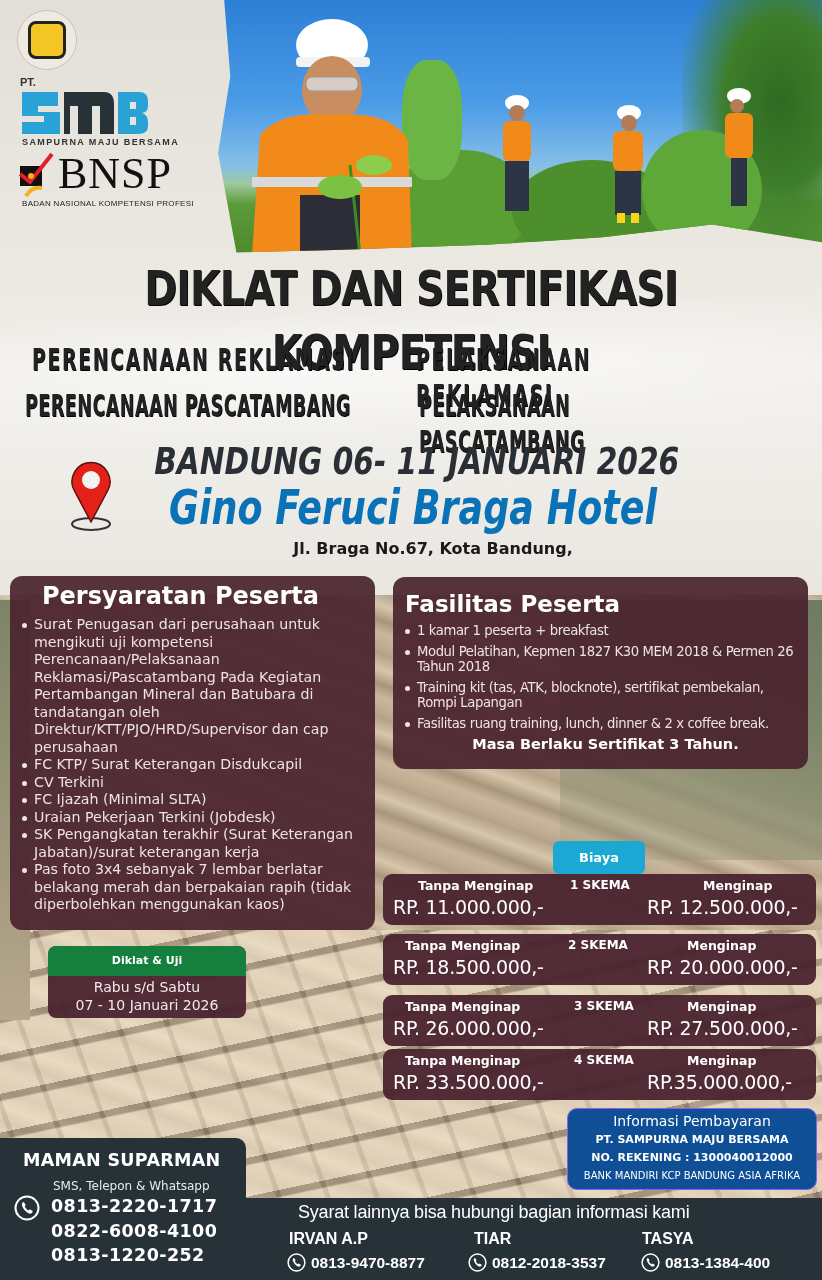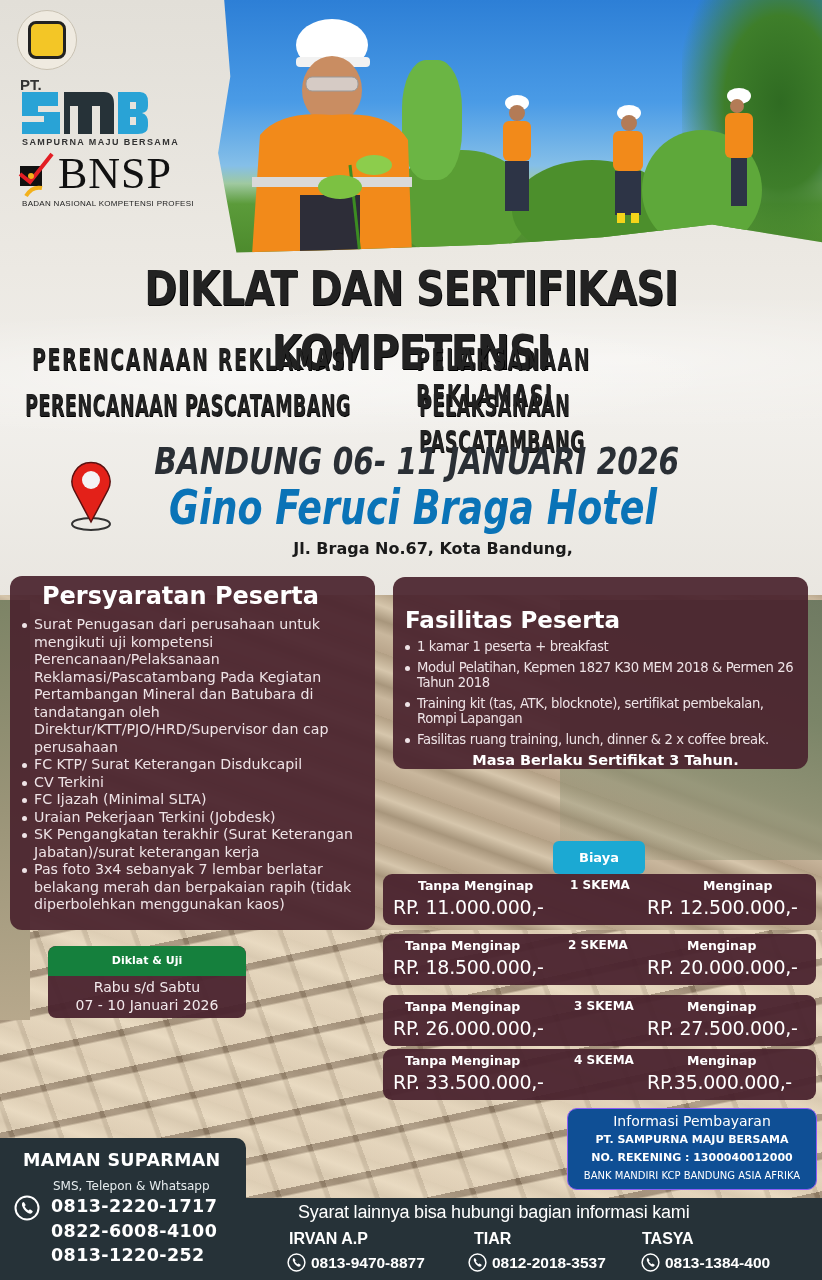--- a/index.html
+++ b/index.html
@@ -54,21 +54,21 @@
   .hero .worker-big { position: absolute; left: 28px; top: 15px; width: 180px; height: 240px; }
   .hero .worker { position: absolute; width: 40px; height: 120px; }
 
   
   .logo-esdm {
     left: 17px; top: 10px; width: 60px; height: 60px; border-radius: 50%;
     background: #efeae0; border: 1px solid #c9c2b3;
     display: flex; align-items: center; justify-content: center;
   }
   .logo-esdm .inner { width: 38px; height: 38px; border-radius: 8px; background: #f3c626; border: 3px solid #222; }
-  .logo-smb-pt { left: 20px; top: 76px; font-size: 15px; font-weight: 700; color: #333; }
+  .logo-smb-pt { left: 20px; top: 76px; font-size: 11px; font-weight: 700; color: #333; }
   .logo-smb {
     left: 20px; top: 84px; width: 130px; height: 52px;
   }
   .logo-smb-text {
     left: 22px; top: 137px; font-size: 9px; font-weight: 700; color: #333; letter-spacing: 1.4px;
   }
   .logo-bnsp-mark { left: 18px; top: 152px; width: 40px; height: 46px; }
   .logo-bnsp-text {
     left: 58px; top: 150px; font-family: "Liberation Serif", serif; font-size: 44px; color: #111; letter-spacing: 1px; line-height: 48px;
   }
@@ -120,21 +120,21 @@
     position: absolute; background: rgba(74, 35, 46, 0.93);
     border-radius: 12px; color: #f2e9ec;
   }
   .panel-req { left: 10px; top: 576px; width: 365px; height: 354px; }
   .panel-fac { left: 393px; top: 577px; width: 415px; height: 192px; }
   .panel-title {
     font-family: "DejaVu Sans", sans-serif; font-weight: 700; color: #fff;
     font-size: 24px; line-height: 30px;
   }
   .panel-req .panel-title { padding: 5px 12px 0 32px; }
-  .panel-fac .panel-title { padding: 12px 16px 0 12px; font-size: 23px; margin-top: 16px; }
+  .panel-fac .panel-title { padding: 12px 16px 0 12px; font-size: 23px; }
   .list { list-style: none; }
   .list li {
     position: relative; padding-left: 20px;
     font-family: "DejaVu Sans", sans-serif; color: #eee3e6;
   }
   .list li::before {
     content: ""; position: absolute; left: 8px; width: 5px; height: 5px; border-radius: 50%; background: #eee3e6;
   }
   .panel-req .list { padding: 5px 6px 0 4px; }
   .panel-req .list li { font-size: 14.2px; line-height: 17.5px; }

